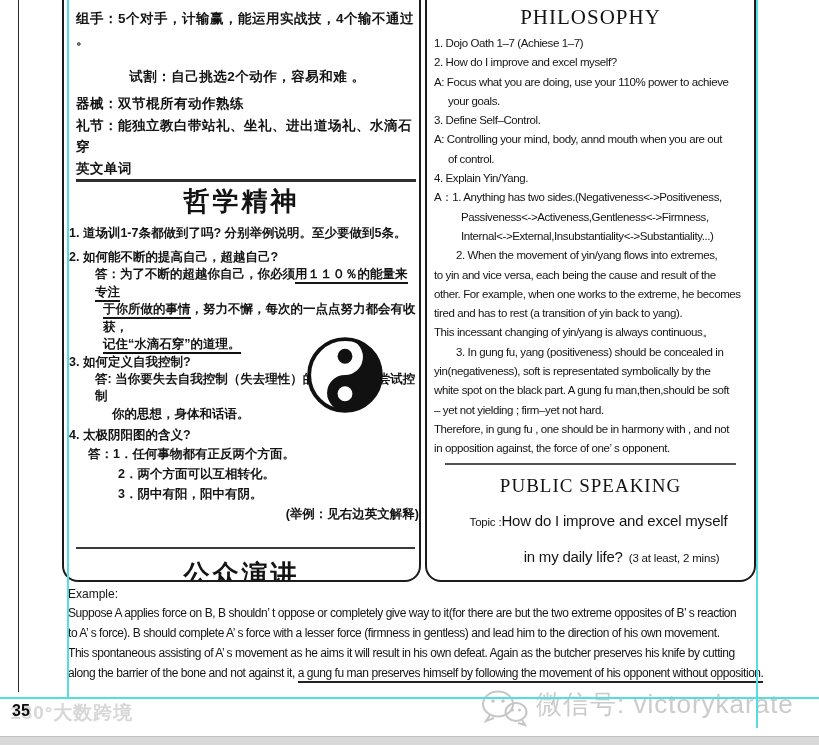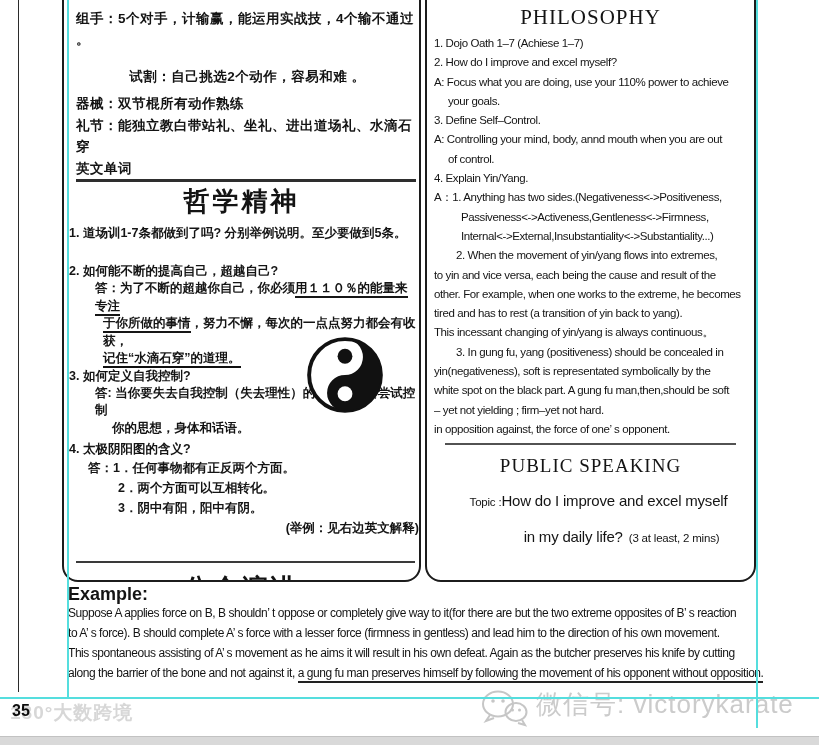--- a/index.html
+++ b/index.html
@@ -19,21 +19,21 @@
   .panel{position:absolute;top:-30px;height:612px;background:#fff;border:2px solid #1c1c1c;border-radius:16px;box-sizing:border-box;overflow:hidden;}
   .panel-left{left:62px;width:359px;padding-top:36px;}
   .panel-right{left:425px;width:331px;padding-top:34px;}
 
   
   .req{font-size:13.5px;font-weight:bold;line-height:21px;margin-left:12px;letter-spacing:0.5px;}
   .req-m1{margin-top:16px;text-align:center;} .req-m2{margin-top:6px;} .req-m3{margin-top:1px;}
   .hr-thick{height:3px;background:#2e2e2e;margin:0 3px 0 12px;}
   .cn-title{font-size:26px;font-weight:900;text-align:center;letter-spacing:3px;line-height:30px;margin-top:4px;}
   .qline{font-size:12.5px;font-weight:bold;line-height:17px;margin-left:5px;}
-  .q1{margin-top:9px;} .q2{margin-top:21px;} .q4{margin-top:4px;}
+  .q1{margin-top:9px;} .q2{margin-top:7px;} .q4{margin-top:4px;}
   .ans{font-size:12.5px;font-weight:bold;line-height:17.5px;margin-left:31px;}
   .ans-cont{margin-left:39px;}
   .q3cont{margin-left:48px;}
   .q4ans{font-size:12.5px;font-weight:bold;line-height:20px;margin-left:24px;}
   .q4sub{margin-left:54px;} .q4note{margin-left:43px;text-align:right;}
   .u{border-bottom:2px solid #161616;padding-bottom:1px;}
   .u3{border-bottom:2.5px solid #0f0f0f;padding-bottom:1px;}
   .hr-thin{height:2px;background:#3a3a3a;margin:23px 4px 0 12px;}
   .speech-title{margin-top:10px;}
   .yinyang{position:absolute;left:242px;top:364px;width:78px;height:78px;}
@@ -45,21 +45,21 @@
   .i1{margin-left:21px;} .i2{margin-left:34px;} .i3{margin-left:29px;}
   .hr-ps{height:2px;background:#525252;margin:4px 18px 0 18px;}
   .ps-title{margin-top:10px;font-size:19px;}
   .topic{margin-top:13px;margin-left:16px;font-size:15px;line-height:22px;letter-spacing:-0.2px;text-align:center;}
   .topic-label{font-size:11.5px;}
   .topic-note{font-size:11.5px;margin-left:6px;}
   .topic-l2{margin-left:62px;}
 
   
   .example{position:absolute;left:68px;top:586px;width:712px;}
-  .eg-head{font-size:18px;line-height:17px;font-weight:bold;}
+  .eg-head{font-size:12px;line-height:17px;}
   .eg-line{font-size:12px;line-height:19.6px;letter-spacing:-0.45px;white-space:nowrap;margin-top:0.5px;}
   .u-ex{border-bottom:2px solid #222;padding-bottom:1.5px;}
 
   
   .watermark{position:absolute;left:10px;top:700px;font-size:19px;font-weight:bold;color:#d7d7d7;letter-spacing:1px;z-index:1;}
   .page-num{position:absolute;left:12px;top:702px;font-size:16px;font-weight:bold;color:#0d0d0d;z-index:2;}
   .wechat{position:absolute;left:480px;top:688px;display:flex;align-items:flex-start;z-index:1;}
   .wechat-text{font-size:26px;color:#cbcbcb;letter-spacing:1px;margin-left:8px;line-height:32px;}
 </style>
 </head>
@@ -122,20 +122,21 @@
     <div class="rl i2">Internal&lt;-&gt;External,Insubstantiality&lt;-&gt;Substantiality...)</div>
     <div class="rl i3">2.  When the movement of yin/yang flows into extremes,</div>
     <div class="rl">to yin and vice versa, each being the cause and result of the</div>
     <div class="rl">other. For example, when one works to the extreme, he becomes</div>
     <div class="rl">tired and has to rest (a transition of yin back to yang).</div>
     <div class="rl">This incessant changing of yin/yang is always continuous。</div>
     <div class="rl i3">3.  In gung fu, yang (positiveness) should be concealed in</div>
     <div class="rl">yin(negativeness), soft is representated symbolically by the</div>
     <div class="rl">white spot on the black part. A gung fu man,then,should be soft</div>
     <div class="rl">– yet not yielding ; firm–yet not hard.</div>
+    <div class="rl">Therefore, in gung fu , one should be in harmony with , and not</div>
     <div class="rl">in opposition against, the force of one’ s opponent.</div>
   </div>
   <div class="hr-ps"></div>
   <div class="serif-title ps-title">PUBLIC SPEAKING</div>
   <div class="topic"><span class="topic-label">Topic :</span><span>How do I improve and excel myself</span></div>
   <div class="topic topic-l2"><span>in my daily life?</span><span class="topic-note">(3 at least, 2 mins)</span></div>
 </div>
 
 <div class="example">
   <div class="eg-head">Example:</div>

